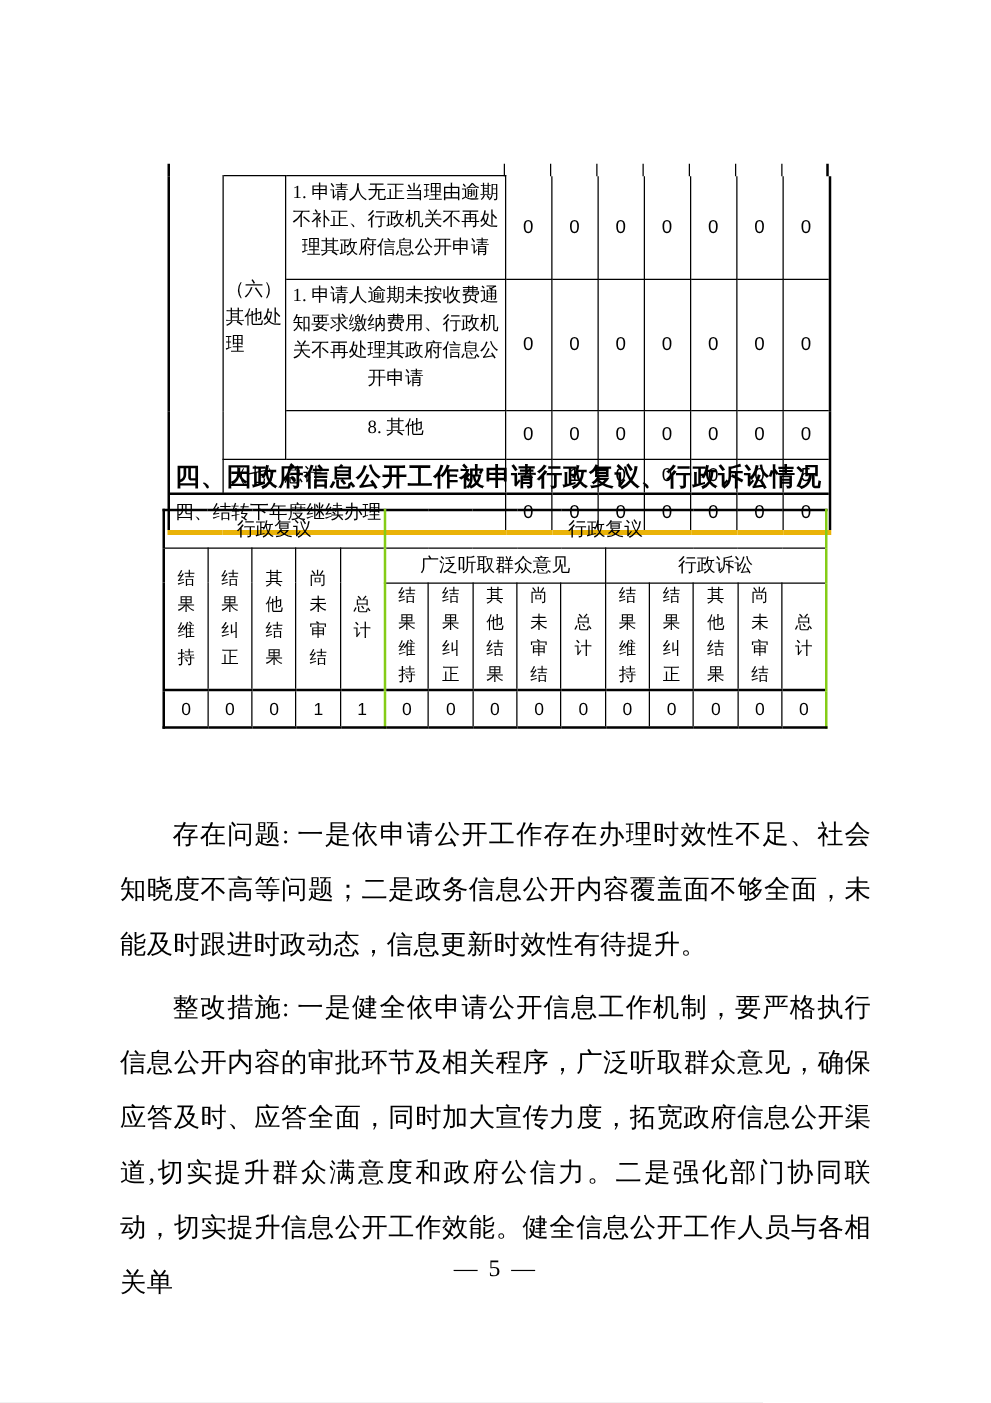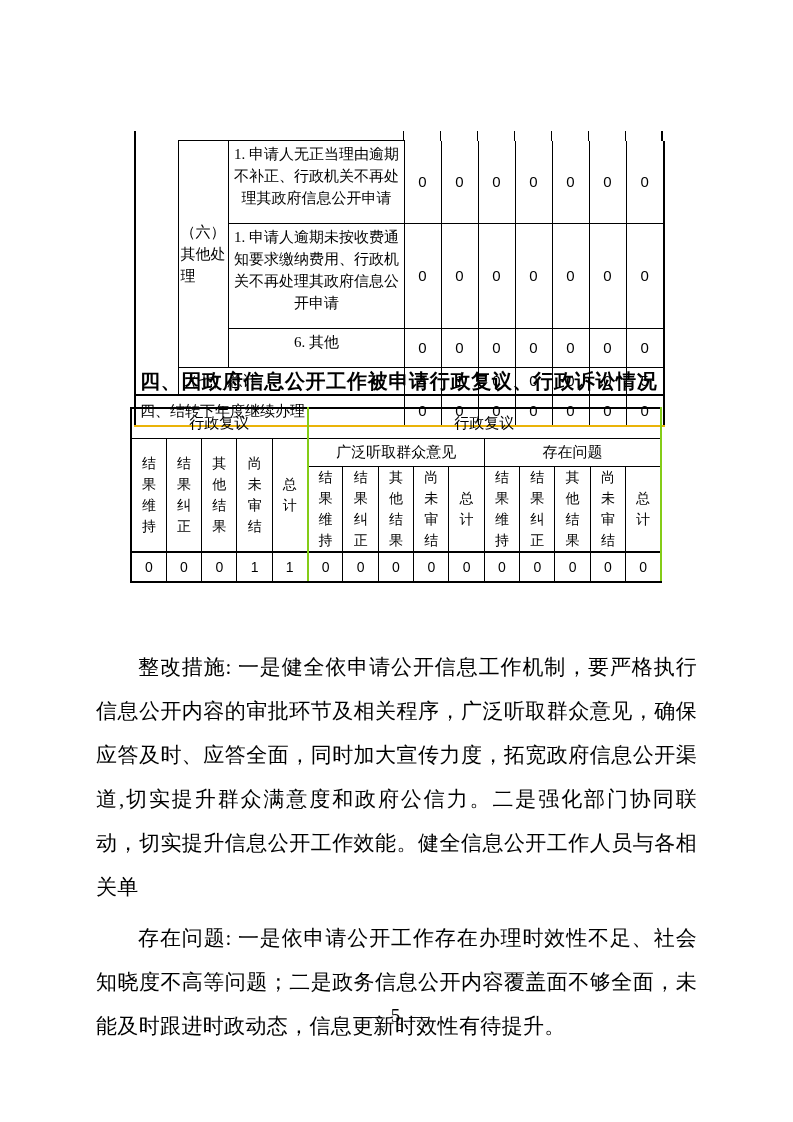--- a/index.html
+++ b/index.html
@@ -17,21 +17,21 @@
   .t1-wrap { position: absolute; left: 134px; top: 131px; width: 529px; }
   .stub { position: absolute; top: 0; width: 1px; height: 10px; background: #000; }
   .stub.w2 { width: 2px; }
   table { border-collapse: collapse; table-layout: fixed; }
   .t1 { position: relative; margin-top: 9px; width: 529px; }
   .t1 td { border: 1px solid #000; font-size: 15px; line-height: 22px; vertical-align: middle; }
   .t1 td.no-top { border-top: none; }
   .t1 td.hline-top { border-top: 1px solid #000; }
   .t1 .bl2 { border-left: 2px solid #000; }
   .t1 .br2 { border-right: 2px solid #000; }
-  .t1 tr.last td { border-top: 2px solid #000; border-bottom: 2px solid #eab308; }
+  .t1 tr.last td { border-top: 2px solid #000; border-bottom: 4px solid #eab308; }
   .t1 td.desc { padding: 2px 3px 14px 4px; text-align: center; }
   .t1 td.grp  { padding: 2px 2px; text-align: left; margin-top: 17px; }
   .t1 td.rowlab { padding: 2px 4px; text-align: left; }
   .num { text-align: center; font-family: "Liberation Sans", sans-serif; font-size: 14px; }
   
   .h-sec {
     position: absolute; left: 140px;
     font-family: "Liberation Sans", sans-serif;
     font-weight: bold; font-size: 20px; letter-spacing: 0.7px;
     white-space: nowrap; color: #000;
@@ -105,21 +105,21 @@
         <td class="desc">1. 申请人逾期未按收费通知要求缴纳费用、行政机关不再处理其政府信息公开申请</td>
         <td class="num">0</td>
         <td class="num">0</td>
         <td class="num">0</td>
         <td class="num">0</td>
         <td class="num">0</td>
         <td class="num">0</td>
         <td class="num br2">0</td>
       </tr>
       <tr style="height:21px">
-        <td class="desc">6. 其他</td>
+        <td class="desc">8. 其他</td>
         <td class="num">0</td>
         <td class="num">0</td>
         <td class="num">0</td>
         <td class="num">0</td>
         <td class="num">0</td>
         <td class="num">0</td>
         <td class="num br2">0</td>
       </tr>
       <tr style="height:22px">
         <td class="rowlab" colspan="2">（七）总计</td>
@@ -166,21 +166,21 @@
 他
 结
 果</th>
       <th class="vcell" rowspan="2">尚
 未
 审
 结</th>
       <th class="vcell br2" rowspan="2">总
 计</th>
       <th class="group" colspan="5">广泛听取群众意见</th>
-      <th class="group br2" colspan="5">存在问题</th>
+      <th class="group br2" colspan="5">行政诉讼</th>
     </tr>
     <tr style="height:84px">
       <th class="vcell">结
 果
 维
 持</th>
       <th class="vcell">结
 果
 纠
 正</th>
@@ -228,19 +228,19 @@
       <td class="num tt2 bb2">0</td>
       <td class="num tt2 bb2">0</td>
       <td class="num tt2 bb2">0</td>
       <td class="num tt2 bb2 br2">0</td>
     </tr>
   </tbody>
     </table>
 
 
   <div class="bodytext">
+    <p class="para">存在问题: 一是依申请公开工作存在办理时效性不足、社会知晓度不高等问题；二是政务信息公开内容覆盖面不够全面，未能及时跟进时政动态，信息更新时效性有待提升。</p>
     <p class="para">整改措施: 一是健全依申请公开信息工作机制，要严格执行信息公开内容的审批环节及相关程序，广泛听取群众意见，确保应答及时、应答全面，同时加大宣传力度，拓宽政府信息公开渠道,切实提升群众满意度和政府公信力。二是强化部门协同联动，切实提升信息公开工作效能。健全信息公开工作人员与各相关单</p>
-    <p class="para">存在问题: 一是依申请公开工作存在办理时效性不足、社会知晓度不高等问题；二是政务信息公开内容覆盖面不够全面，未能及时跟进时政动态，信息更新时效性有待提升。</p>
   </div>
 
   <div class="pagenum">— 5 —</div>
 
 </div>
 
 </body></html>

